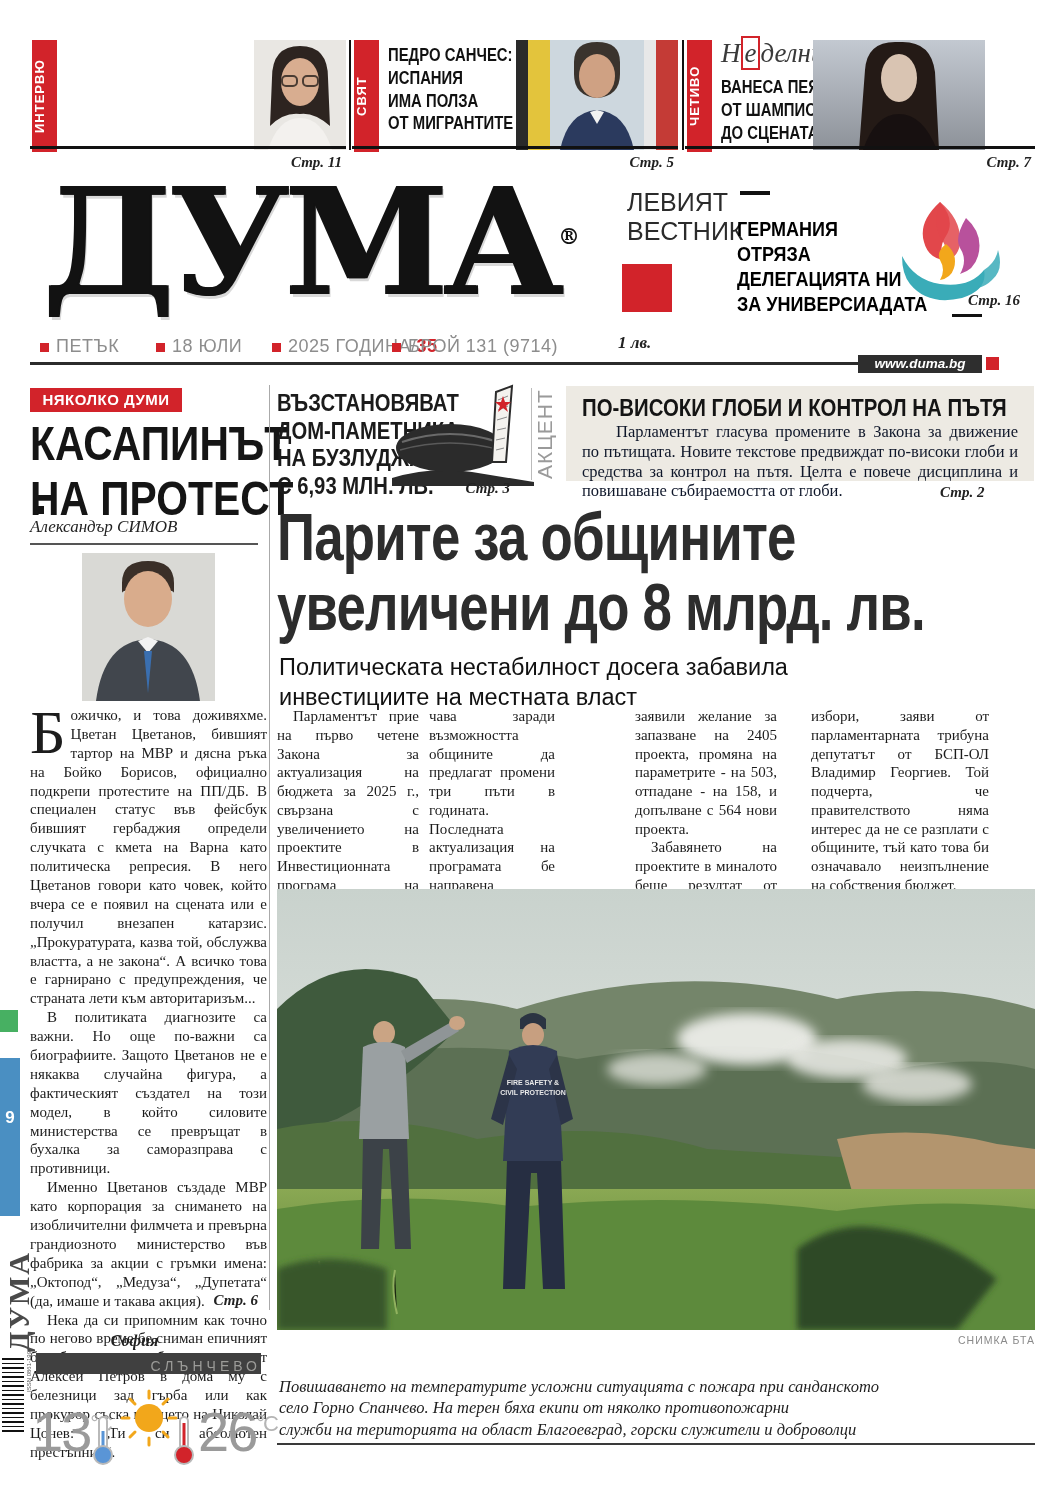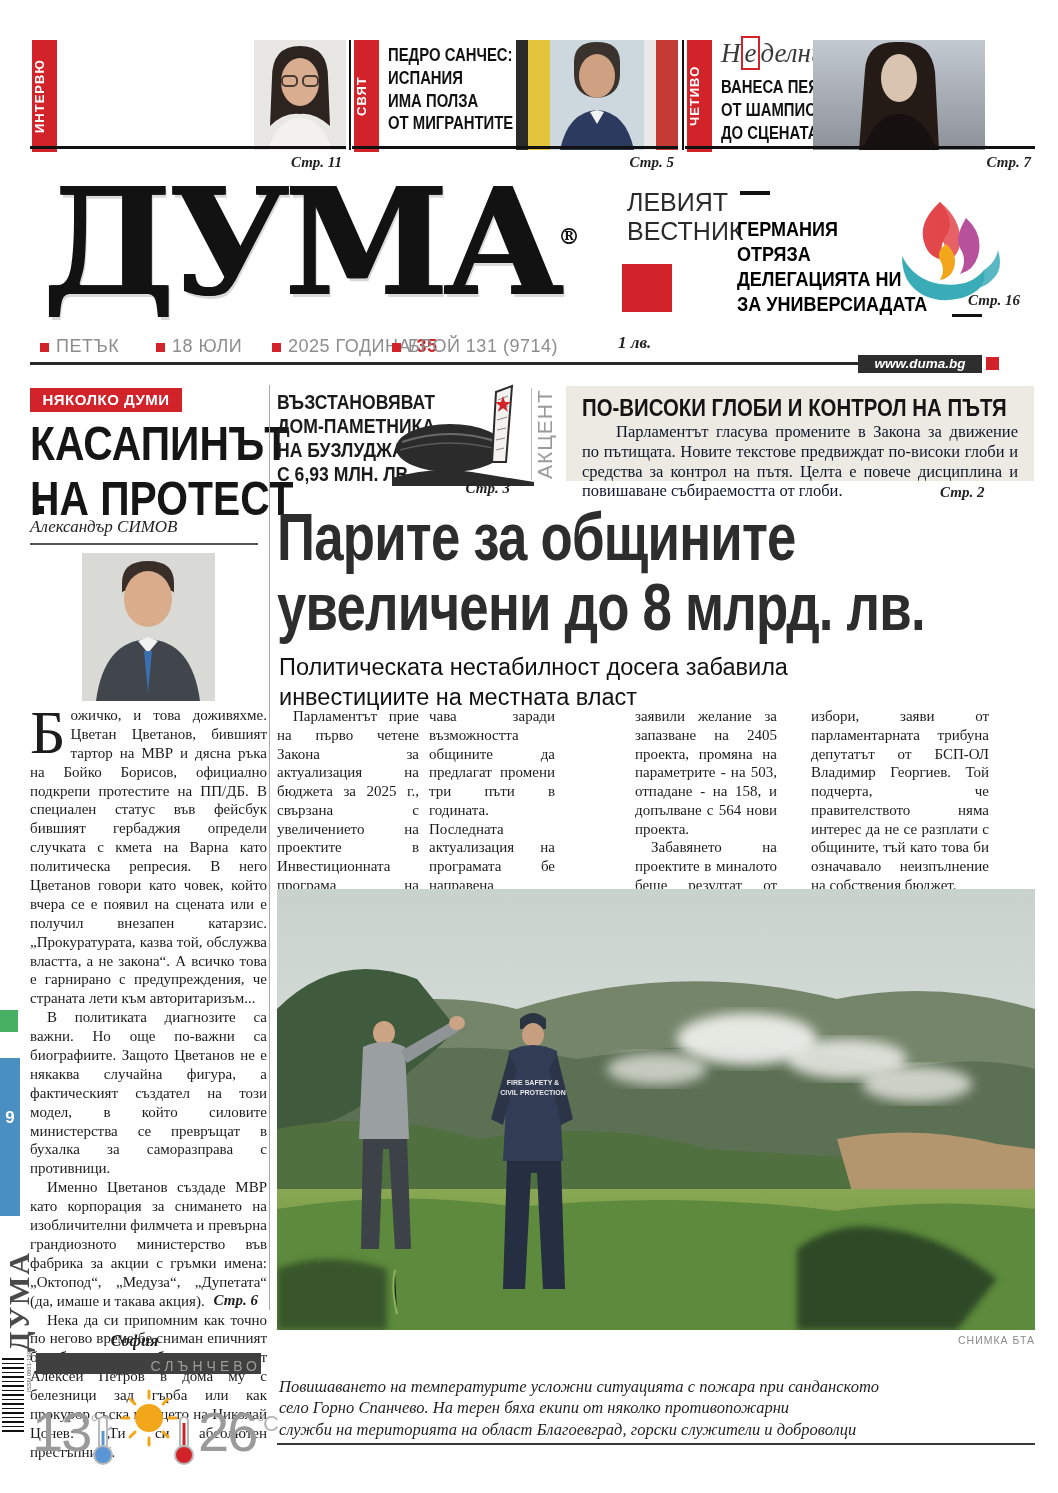--- a/index.html
+++ b/index.html
@@ -73,21 +73,21 @@
   .op-body { left:30px; top:706px; width:237px; font-family:"Liberation Serif", serif; font-size:15px;
              line-height:1.26; text-align:justify; color:#1c1c1c; }
   .op-body p { text-indent:17px; }
   .op-body p.first { text-indent:0; }
   .dropcap { float:left; font-family:"Liberation Serif", serif; font-size:62px; line-height:0.78; margin:2px 5px 0 0; }
   .op-page { left:30px; top:1292px; width:228px; text-align:right; }
 
   .vdiv-main { left:269px; top:385px; width:1px; height:925px; background:#aaa; }
 
   
-  .buz-title { left:277px; top:390px; font-weight:bold; font-size:20px; line-height:1.2; color:#1b1b1b; }
+  .buz-title { left:277px; top:390px; font-weight:bold; font-size:23px; line-height:1.2; color:#1b1b1b; }
   .buz-art { left:392px; top:382px; }
   .buz-page { left:420px; top:480px; width:90px; text-align:right; }
   .vdiv-buz { left:531px; top:388px; width:1px; height:92px; background:#bbb; }
 
   
   .accent-label { left:533px; top:388px; width:28px; height:92px; }
   .accent-label span { position:absolute; width:100%; height:100%; writing-mode:vertical-rl; transform:rotate(180deg);
     text-align:center; color:#9a9a9a; font-size:21px; letter-spacing:1px; }
   .accent-box { left:566px; top:386px; width:468px; height:95px; background:#edeae3; padding:8px 16px 6px 16px; }
   .accent-title { font-weight:bold; font-size:24px; color:#141414; }

